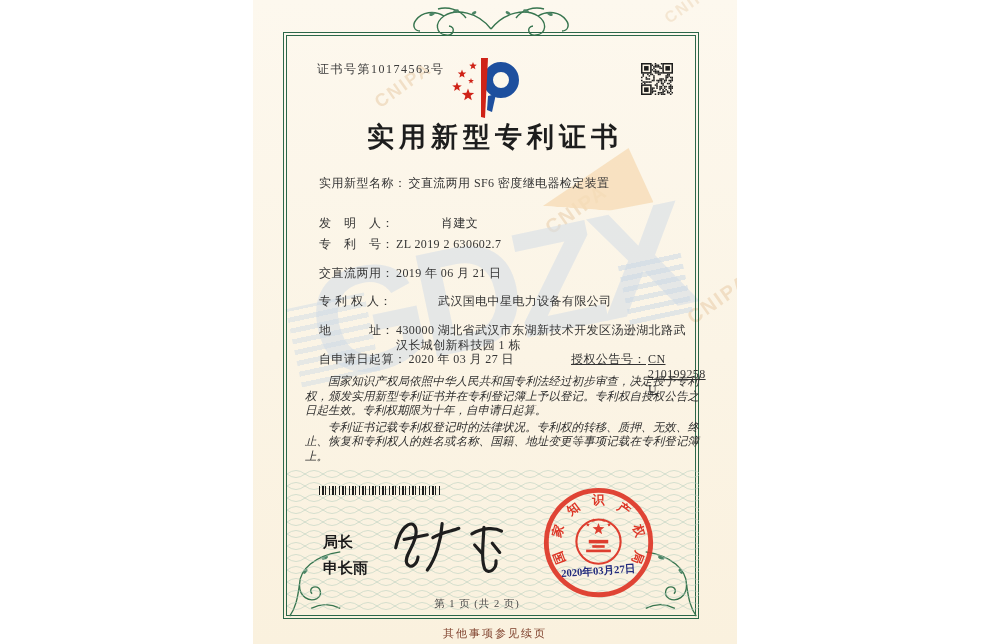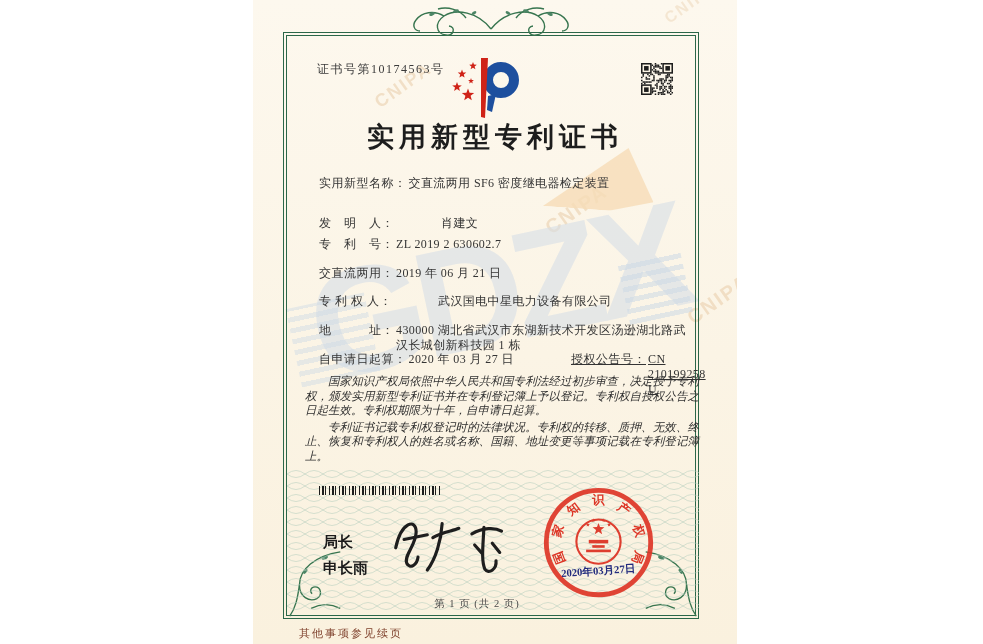--- a/index.html
+++ b/index.html
@@ -40,22 +40,22 @@
   .guilloche{position:absolute;left:34px;top:468px;}
   .barcode{position:absolute;left:66px;top:486px;width:122px;height:9px;
            background:repeating-linear-gradient(90deg,#1d1d1d 0 1px,rgba(0,0,0,0) 1px 3px,
              #1d1d1d 3px 5px,rgba(0,0,0,0) 5px 6px,#1d1d1d 6px 7px,rgba(0,0,0,0) 7px 10px);}
   .signer{position:absolute;left:70px;top:529px;font-family:"Liberation Sans","DejaVu Sans",sans-serif;
           font-size:15px;font-weight:600;color:#1c1c1c;line-height:26px;}
   .signature{position:absolute;left:126px;top:504px;}
   .seal{position:absolute;left:288px;top:485px;}
   .page-info{position:absolute;left:30px;top:597px;width:388px;text-align:center;
              font-size:10.5px;color:#4a4a4a;letter-spacing:1px;}
-  .note{position:absolute;left:0;top:626px;width:100%;text-align:left;
-        font-size:11px;color:#7d3f2a;letter-spacing:2px;padding-left:46px;}
+  .note{position:absolute;left:0;top:626px;width:100%;text-align:center;
+        font-size:11px;color:#7d3f2a;letter-spacing:2px;}
 </style>
 </head>
 <body>
 
 <div class="canvas">
   <div class="paper">
 
     <div class="wm wm-cnipa" style="left:118px;top:75px;font-size:18px;">CNIPA</div>
     <div class="wm wm-cnipa" style="left:288px;top:198px;font-size:20px;">CNIPA</div>
     <div class="wm wm-cnipa" style="left:430px;top:288px;font-size:20px;">CNIPA</div>

